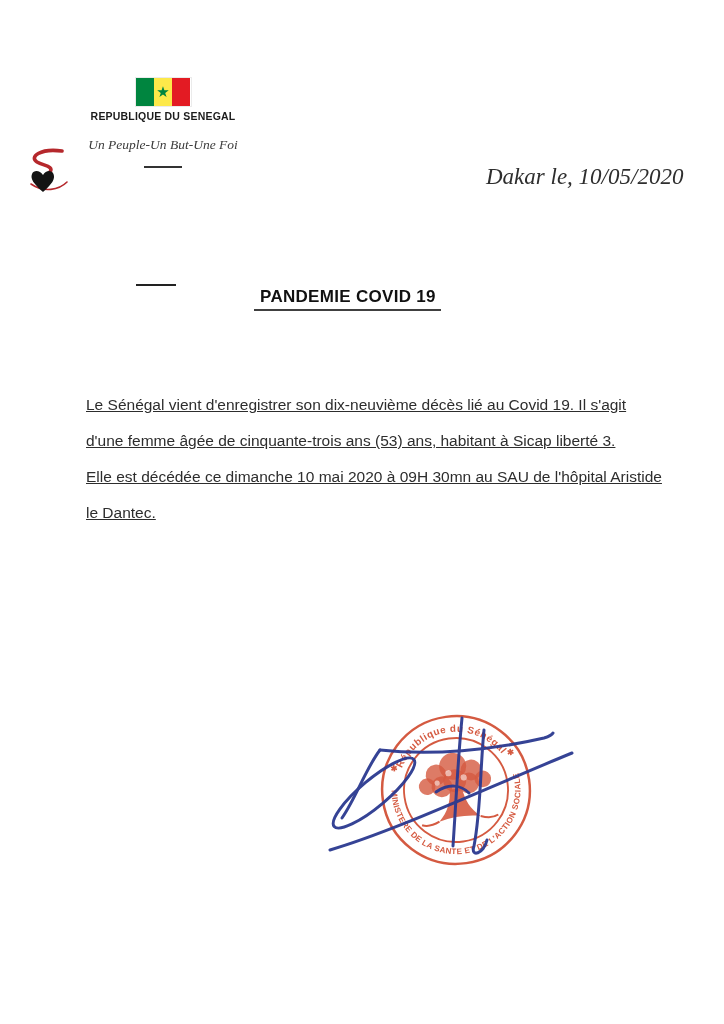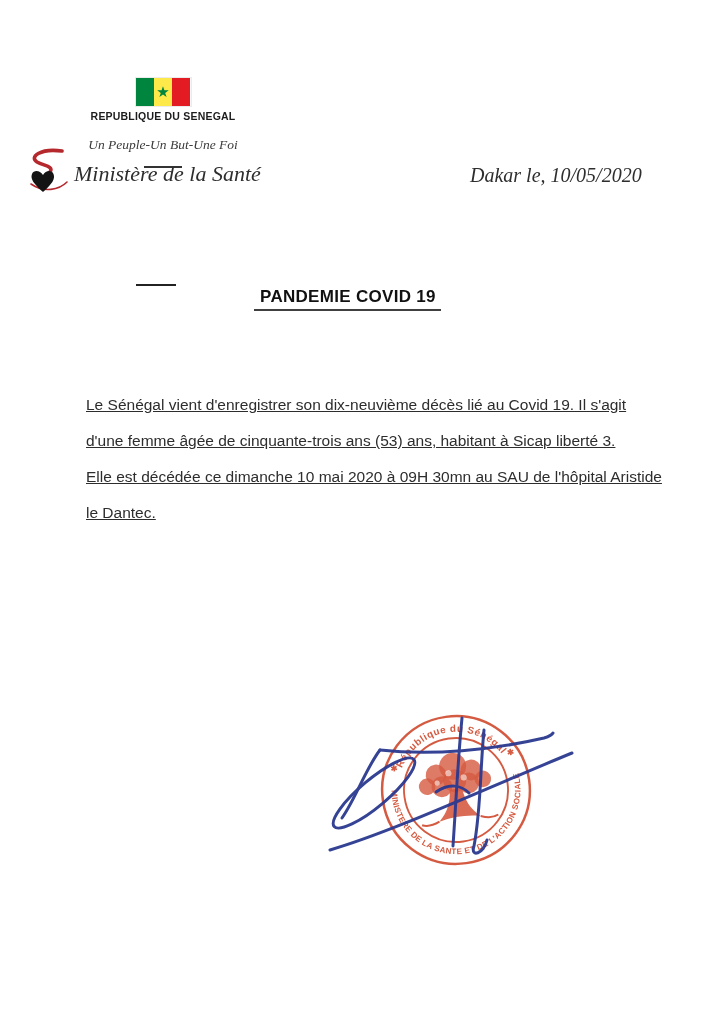--- a/index.html
+++ b/index.html
@@ -74,21 +74,21 @@
   }
 
   
   .script {
     font-family: "Liberation Serif", serif;
     font-style: italic;
     color: #2e2e2e;
     white-space: nowrap;
   }
   .ministry-line1 { position: absolute; left: 74px;  top: 161px; font-size: 22px; }
-  .date-line      { position: absolute; left: 470px; top: 164px; font-size: 20px; }
+  .date-line      { position: absolute; left: 486px; top: 164px; font-size: 23px; }
   .ministry-line2 { position: absolute; left: 78px;  top: 239px; font-size: 20px; }
   .divider-bottom {
     position: absolute;
     left: 136px;
     top: 284px;
     width: 40px;
     height: 2px;
     background: #222;
   }
 
@@ -163,21 +163,20 @@
   </div>
 
   <div class="ministry-logo">
     <svg viewBox="0 0 44 50">
       <path d="M 38,3 C 16,0 5,9 13,14 C 20,18 30,18 26,24" fill="none" stroke="#b5282c" stroke-width="3.6" stroke-linecap="round"></path>
       <path d="M 7,36 C 20,45 35,42 43,34" fill="none" stroke="#b5282c" stroke-width="1.6" stroke-linecap="round"></path>
       <path d="M 19,44 C 10,36 6,31 8,26 C 10,21.5 16,22.5 19,27 C 21.5,22.5 27.5,21.5 29.5,26 C 31.5,31 28,36 19,44 Z" fill="#141414"></path>
     </svg>
   </div>
 
-  <div class="script ministry-line1">Ministère de la Santé</div>
   <div class="script date-line">Dakar le, 10/05/2020</div>
   <div class="divider-bottom"></div>
 
   <div class="titles">
     <span class="title-line">PANDEMIE COVID 19</span>
   </div>
 
   <div class="body-text">
     <p>Le Sénégal vient d'enregistrer son dix-neuvième décès lié au Covid 19. Il s'agit d'une femme âgée de cinquante-trois ans (53) ans, habitant à Sicap liberté 3.</p>
     <p>Elle est décédée ce dimanche 10 mai 2020 à 09H 30mn au SAU de l'hôpital Aristide le Dantec.</p>

